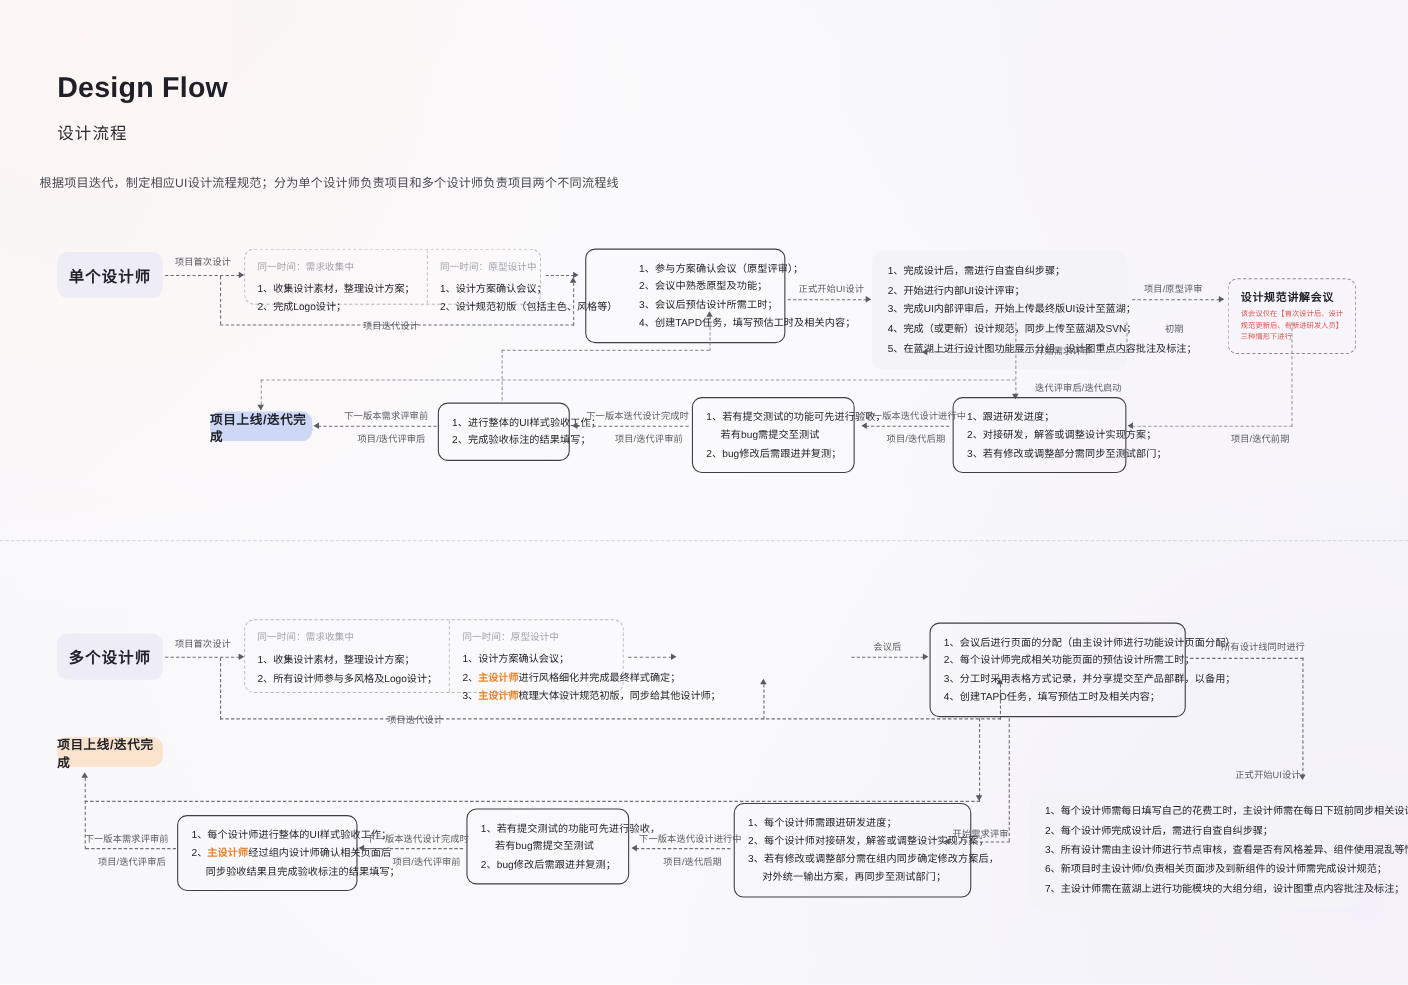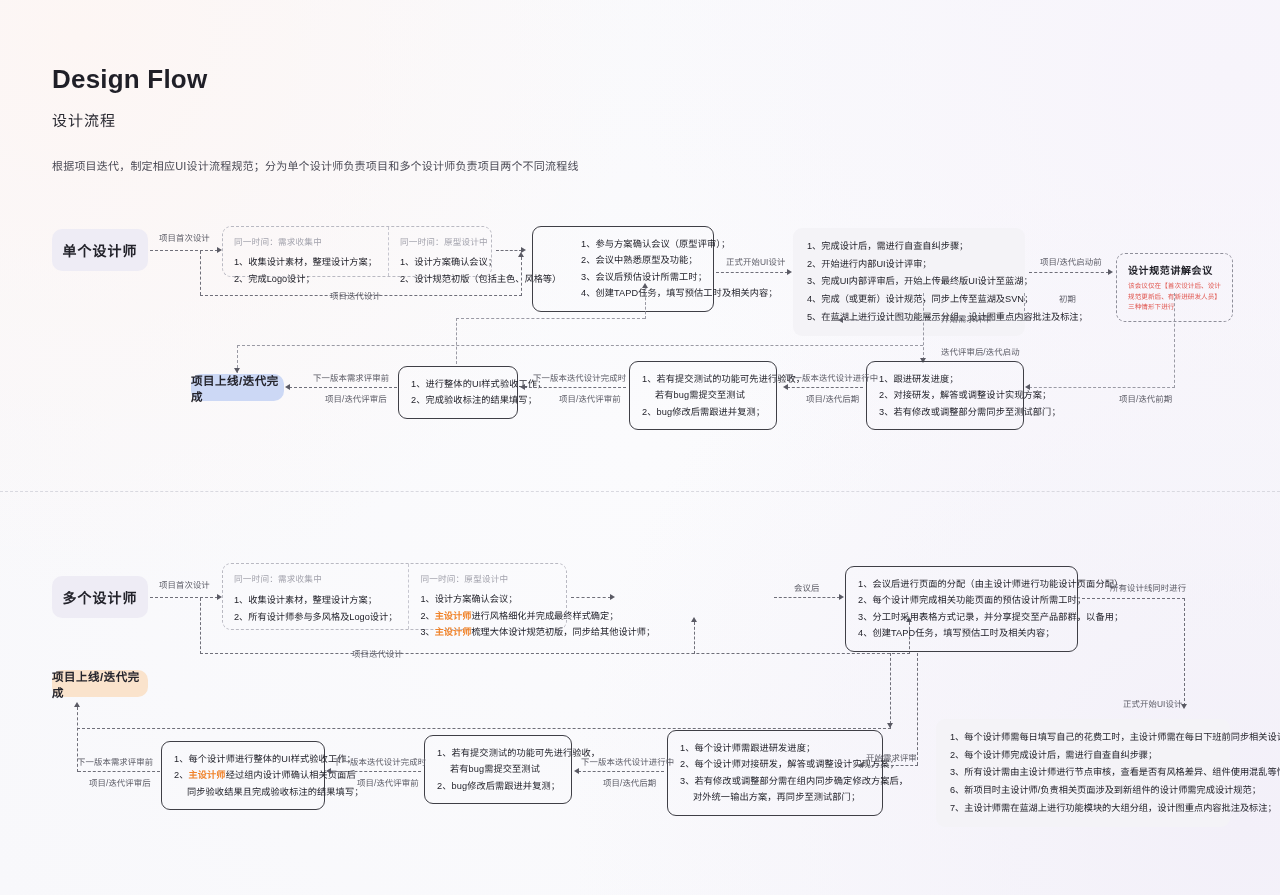--- a/index.html
+++ b/index.html
@@ -16,21 +16,21 @@
     color:#2b2b33;
   }
   .canvas { position:absolute; inset:0; }
   .abs { position:absolute; }
 
   
   .title-main {
     left:52px; top:64px; font-size:26px; font-weight:bold; letter-spacing:.2px; color:#1f1f27;
   }
   .title-sub { left:52px; top:109px; font-size:15px; color:#2b2b33; letter-spacing:1px; }
-  .title-desc { left:52px; top:157px; font-size:11px; color:#4a4a55; letter-spacing:.2px; }
+  .title-desc { left:36px; top:157px; font-size:11px; color:#4a4a55; letter-spacing:.2px; }
 
   
   .pill {
     border-radius:10px; display:flex; align-items:center; justify-content:center;
     font-size:14px; font-weight:bold; letter-spacing:1px; color:#23232b;
   }
   .pill-lilac { background:#eeecf5; }
   .pill-blue  { background:#ccd8f5; font-size:11.5px; letter-spacing:.5px; }
   .pill-peach { background:#fae3cc; font-size:11.5px; letter-spacing:.5px; }
 
@@ -131,21 +131,21 @@
   <div class="abs arw arw-r" style="left:787px; top:269px;"></div>
 
   <div class="abs plainbox" style="left:793px; top:228px; width:232px;">
     <div class="ln">1、完成设计后，需进行自查自纠步骤；</div>
     <div class="ln">2、开始进行内部UI设计评审；</div>
     <div class="ln">3、完成UI内部评审后，开始上传最终版UI设计至蓝湖；</div>
     <div class="ln">4、完成（或更新）设计规范，同步上传至蓝湖及SVN；</div>
     <div class="ln">5、在蓝湖上进行设计图功能展示分组，设计图重点内容批注及标注；</div>
   </div>
 
-  <div class="abs clab" style="left:1040px; top:255px;">项目/迭代启动前</div>
+  <div class="abs clab" style="left:1040px; top:255px;">项目/原型评审</div>
   <div class="abs hline" style="left:1029px; top:272px; width:80px;"></div>
   <div class="abs arw arw-r" style="left:1108px; top:269px;"></div>
   <div class="abs clab" style="left:1059px; top:275px;margin-top:17px;">初期</div>
 
   <div class="abs meetbox" style="left:1116px; top:253px; width:117px;">
     <div class="mt">设计规范讲解会议</div>
     <div class="mr">该会议仅在【首次设计后、设计规范更新后、有新进研发人员】三种情形下进行</div>
   </div>
 
   <div class="abs vline lt" style="left:1174px; top:293px; height:95px;"></div>

